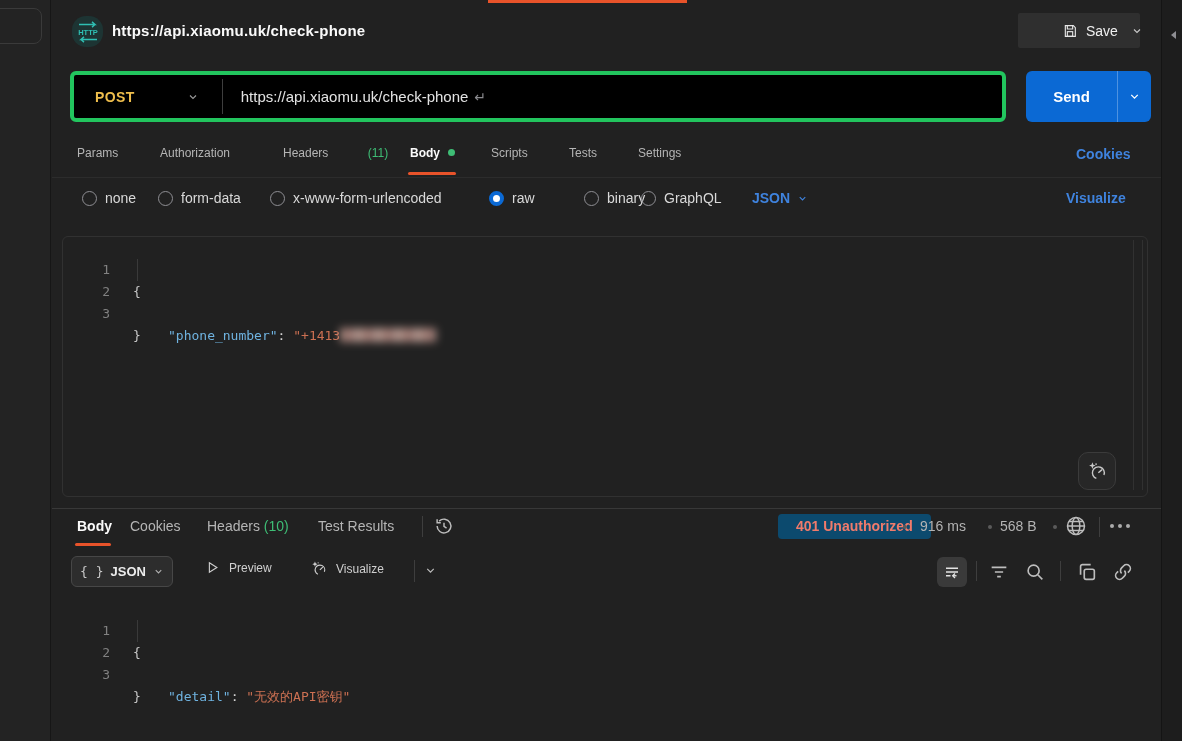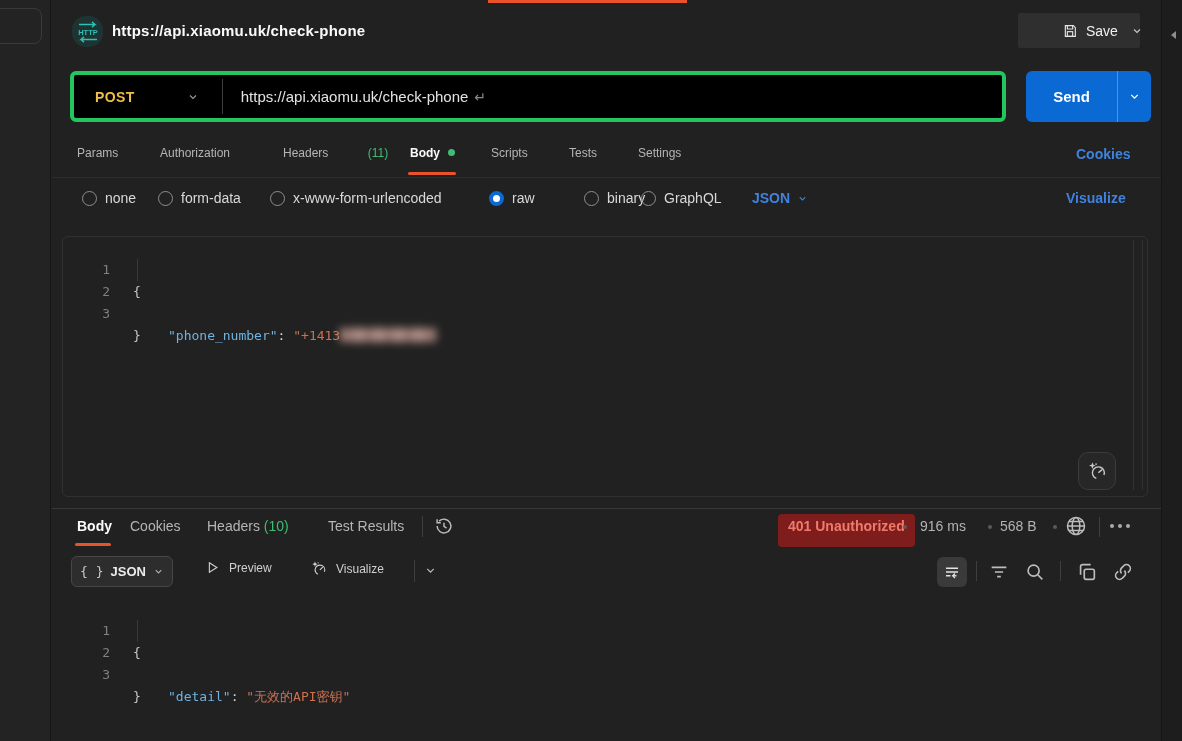--- a/index.html
+++ b/index.html
@@ -76,22 +76,22 @@
 
   .section-div{left:52px;top:508px;width:1109px;height:1px;background:#383838;}
 
   
   .rtab{top:518px;font-size:14px;color:#b5b5b5;cursor:pointer;white-space:nowrap;}
   .rtab.active{color:#fbfbfb;font-weight:bold;}
   .rtab .cnt{color:#3ebd75;}
   .rtab-underline{left:75px;top:543px;width:36px;height:3px;background:#e8532a;border-radius:2px;}
   .rtab-div{left:422px;top:516px;width:1px;height:21px;background:#3e3e3e;}
   .icon-btn{display:flex;align-items:center;justify-content:center;color:#bdbdbd;cursor:pointer;}
-  .status-badge{left:778px;top:514px;height:33px;line-height:25px;padding:0 10px;border-radius:4px;
-       background:#7f1d1d;color:#f07b6b;font-size:14px;font-weight:bold;}
+  .status-badge{left:778px;top:514px;height:25px;line-height:25px;padding:0 18px;border-radius:4px;
+       background:#0c4a6e;color:#f07b6b;font-size:14px;font-weight:bold;}
   .dot-sep{width:4px;height:4px;border-radius:50%;background:#5a5a5a;top:525px;}
   .meta-txt{top:518px;font-size:14px;color:#b3b3b3;}
   .status-div{left:1099px;top:517px;width:1px;height:20px;background:#3e3e3e;}
   .ooo{left:1110px;top:524px;display:flex;gap:4px;}
   .ooo i{width:4px;height:4px;border-radius:50%;background:#ababab;}
 
   
   .json-pill{left:71px;top:556px;width:102px;height:31px;background:#2d2d2d;border:1px solid #474747;
        border-radius:6px;display:flex;align-items:center;justify-content:center;gap:7px;cursor:pointer;}
   .pill-braces{font-family:"DejaVu Sans Mono",monospace;font-size:13px;color:#c8c8c8;}
@@ -233,21 +233,21 @@
       <path d="M7 2.5l1 2.6 2.6 1-2.6 1-1 2.6-1-2.6-2.6-1 2.6-1z" fill="#c8c8c8"></path>
       <circle cx="11" cy="4.5" r="0.9" fill="#c8c8c8"></circle>
     </svg>
   </div>
 
   <div class="abs section-div"></div>
 
   <div class="abs rtab active" style="left:77px"><span>Body</span></div>
   <div class="abs rtab" style="left:130px"><span>Cookies</span></div>
   <div class="abs rtab" style="left:207px"><span>Headers</span> <span class="cnt">(10)</span></div>
-  <div class="abs rtab" style="left:328px"><span>Test Results</span></div>
+  <div class="abs rtab" style="left:318px"><span>Test Results</span></div>
   <div class="abs rtab-underline"></div>
   <div class="abs rtab-div"></div>
   <div class="abs icon-btn" style="left:433px;top:515px">
     <svg width="22" height="22" viewBox="0 0 24 24" fill="none" stroke="currentColor" stroke-width="1.6">
       <path d="M4.5 12a7.5 7.5 0 1 0 2.2-5.3 M4.5 4.5v4h4"></path>
       <path d="M12 8.5v4l2.8 1.8"></path>
     </svg>
   </div>
 
   <div class="abs status-badge">401 Unauthorized</div>

